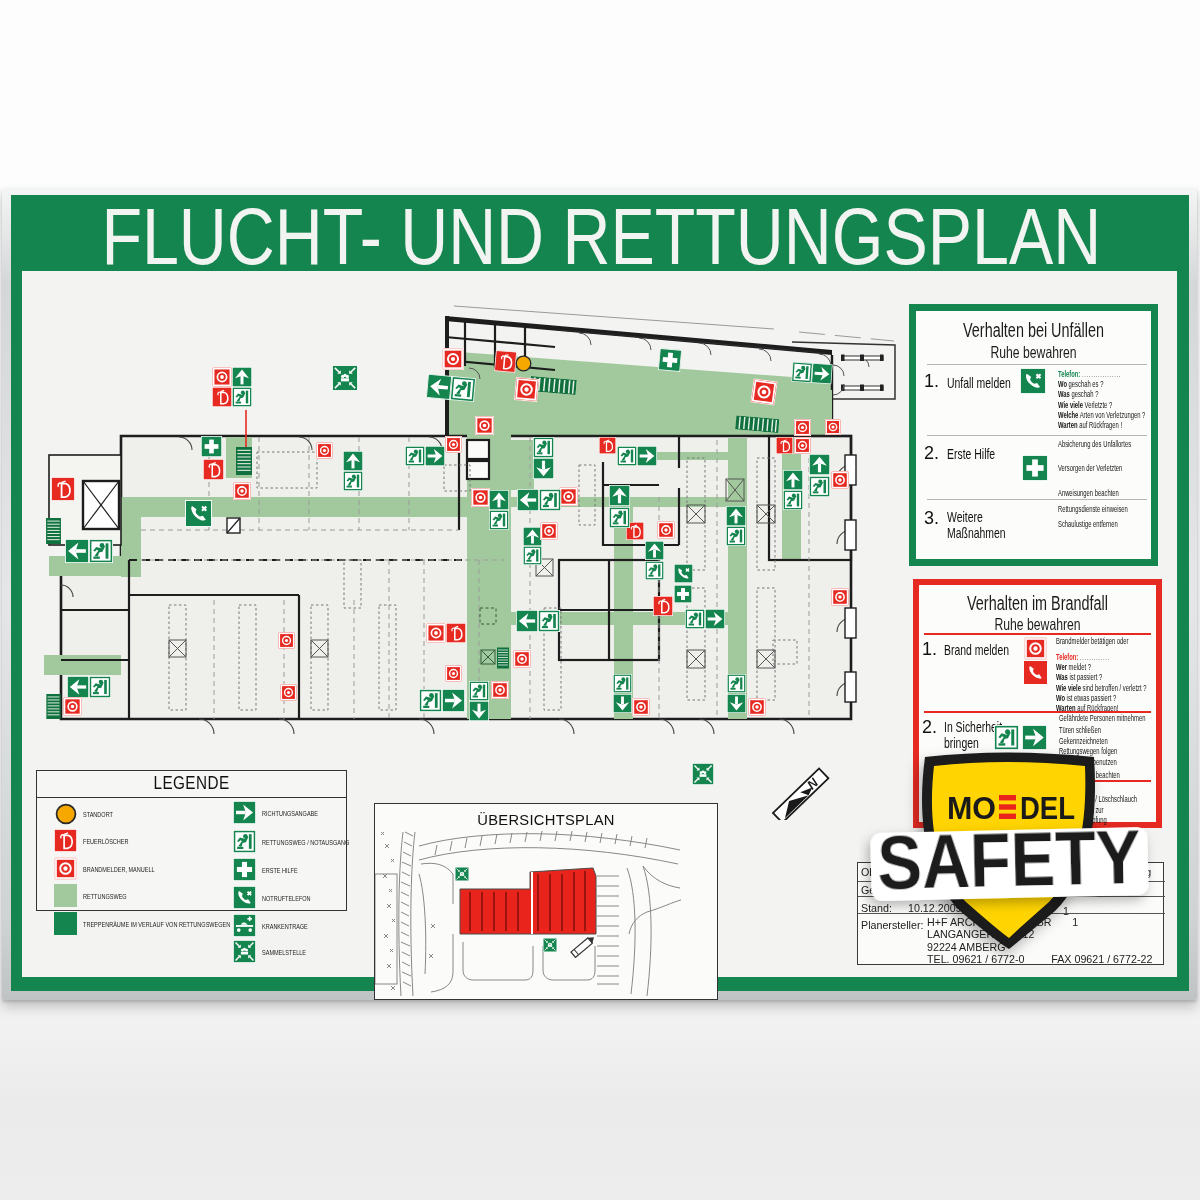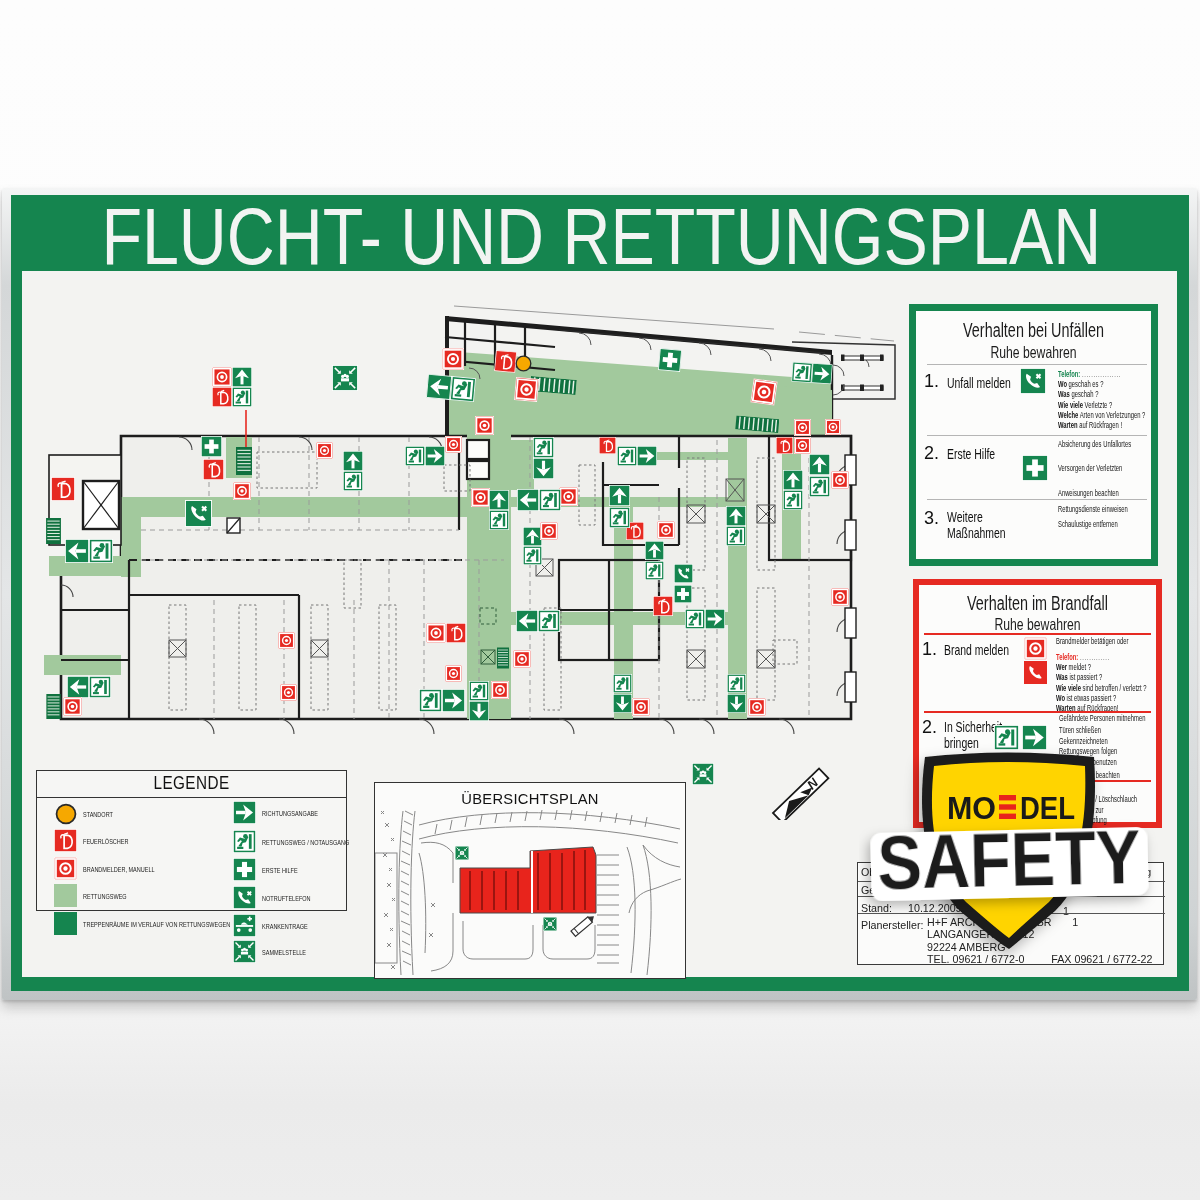--- a/index.html
+++ b/index.html
@@ -36,21 +36,21 @@
   .tiny b{font-weight:bold;}
   .t2{font-size:8.6px;color:#151515;white-space:nowrap;line-height:9.6px;
      transform:scaleX(0.68);transform-origin:0 0;}
   .gn{color:#15854f;font-weight:bold;}
   .rd{color:#e62a22;font-weight:bold;}
   .dots{color:#777;letter-spacing:1px;}
   #ttable{left:846px;top:667px;width:307px;height:103px;border:1.5px solid #3a3a3a;
      box-sizing:border-box;background:#fbfbfa;}
   #legend{left:25px;top:575px;width:311px;height:141px;border:1.5px solid #333;
      box-sizing:border-box;background:#f6f6f4;}
-  #uplan{left:363px;top:587px;width:312px;height:197px;border:1.5px solid #333;
+  #uplan{left:363px;top:608px;width:344px;height:197px;border:1.5px solid #333;
      box-sizing:border-box;background:#fbfbfa;overflow:hidden;}
   .ll{font-size:7.1px;color:#222;white-space:nowrap;transform:scaleX(0.78);transform-origin:0 0;}
   .tl{font-size:11.5px;color:#222;line-height:12.4px;white-space:nowrap;transform:scaleX(0.93);transform-origin:0 0;}
   .thl{height:1px;background:#555;}
 </style>
 </head>
 <body>
 <svg width="0" height="0" style="position:absolute">
 <defs>
   <symbol id="s-brand" viewBox="0 0 20 20">

